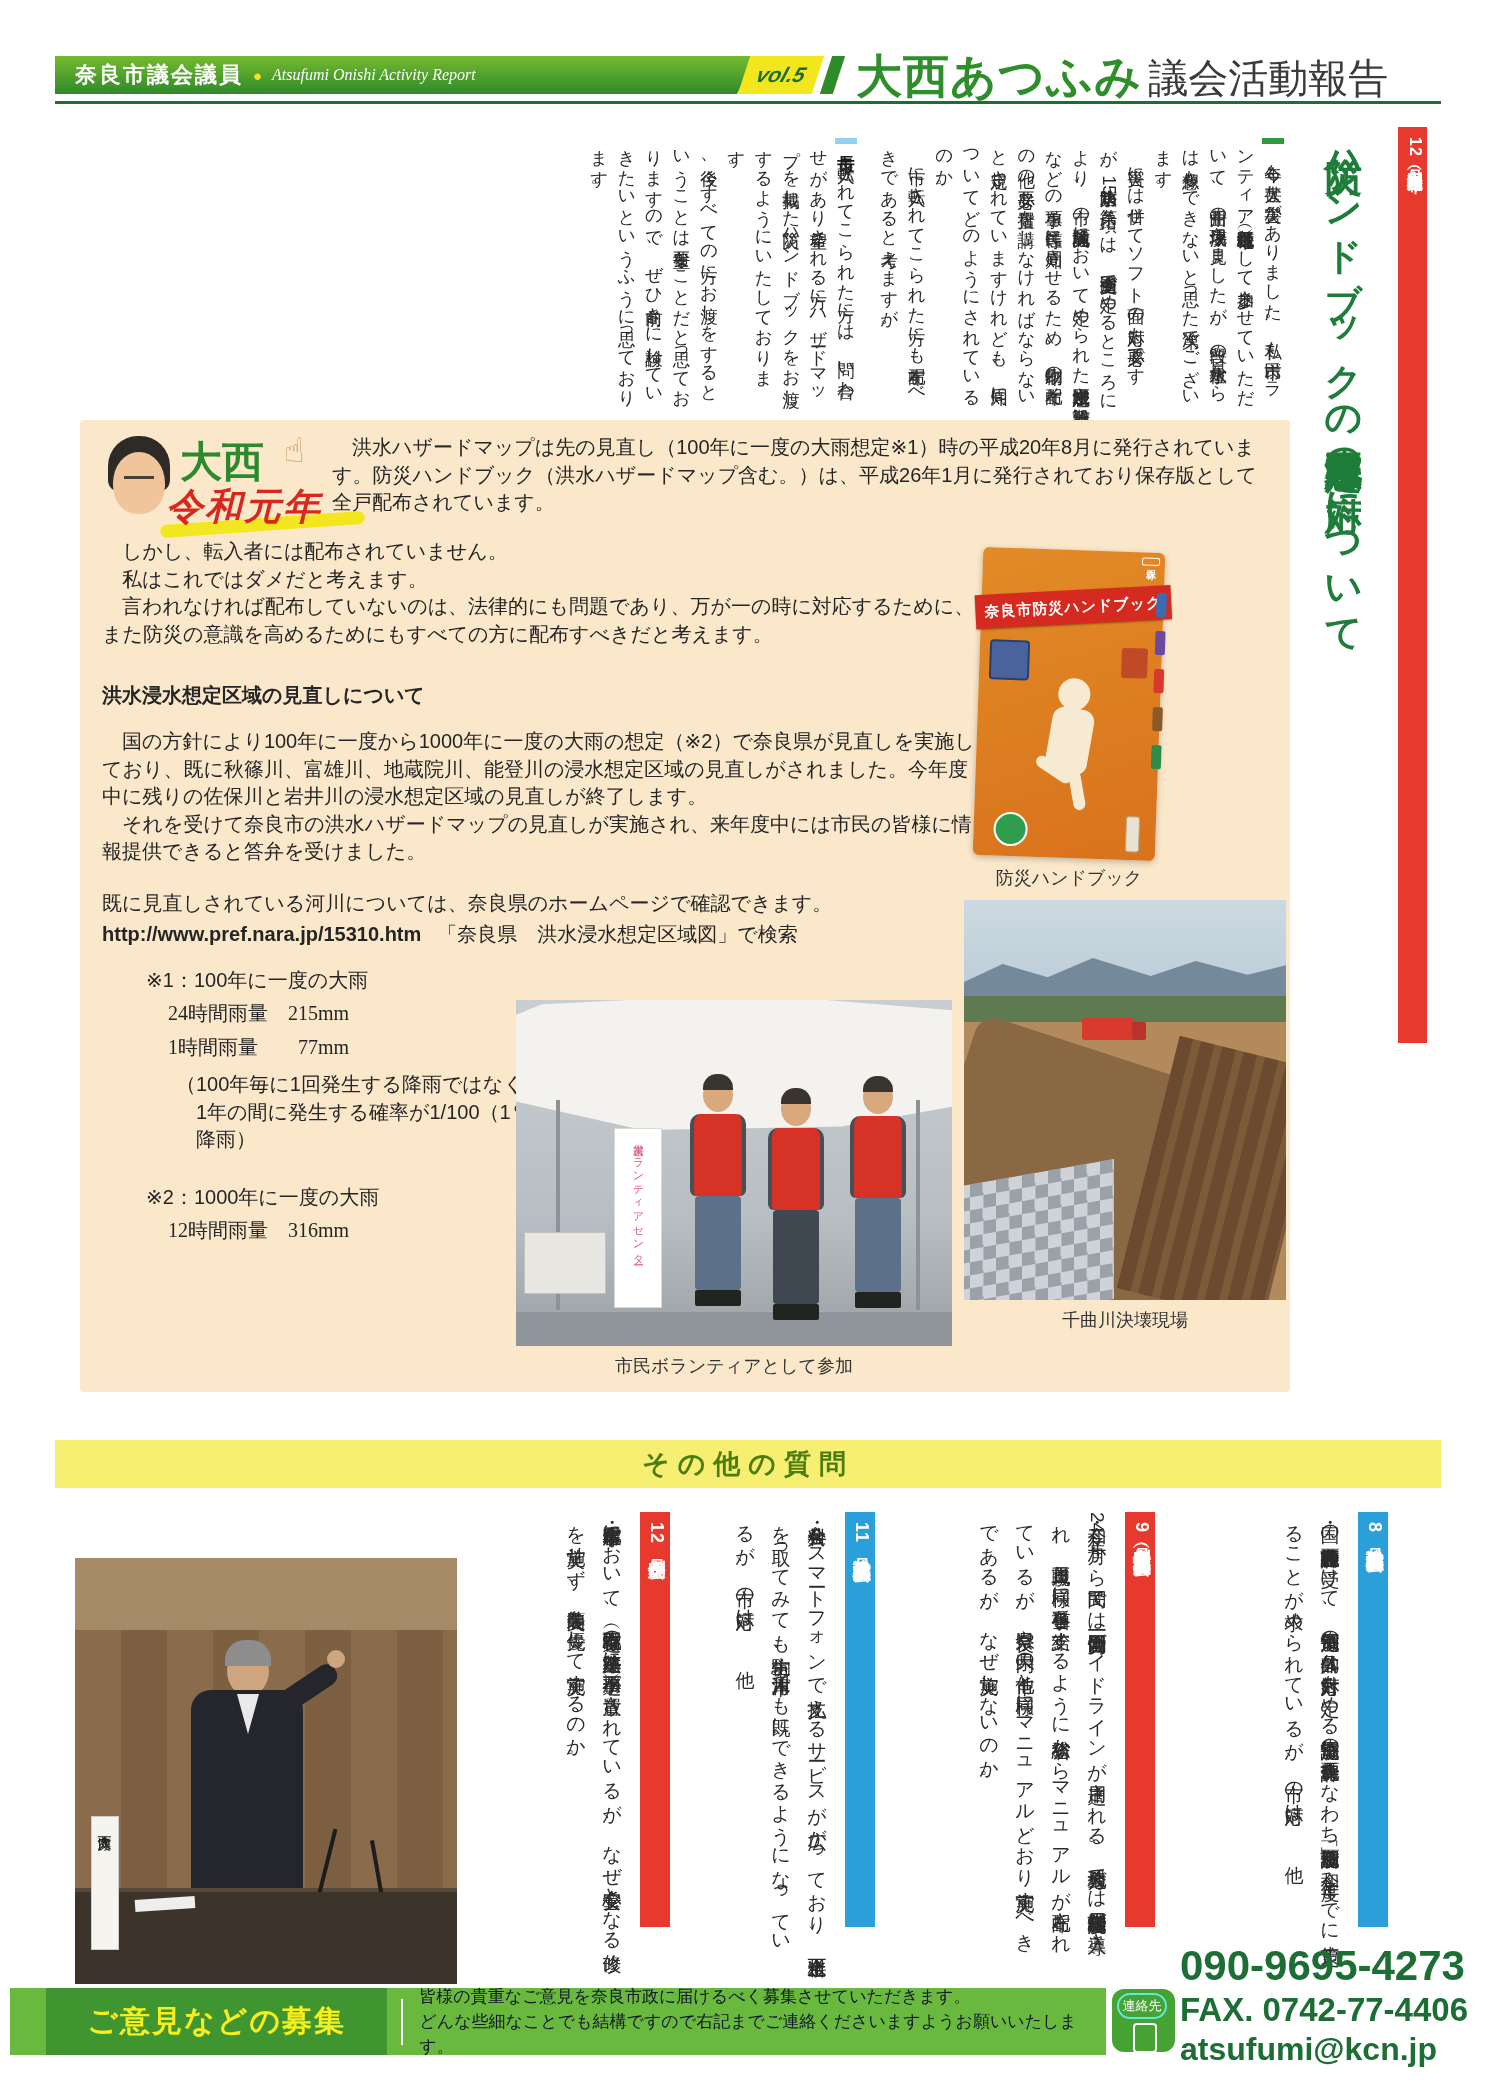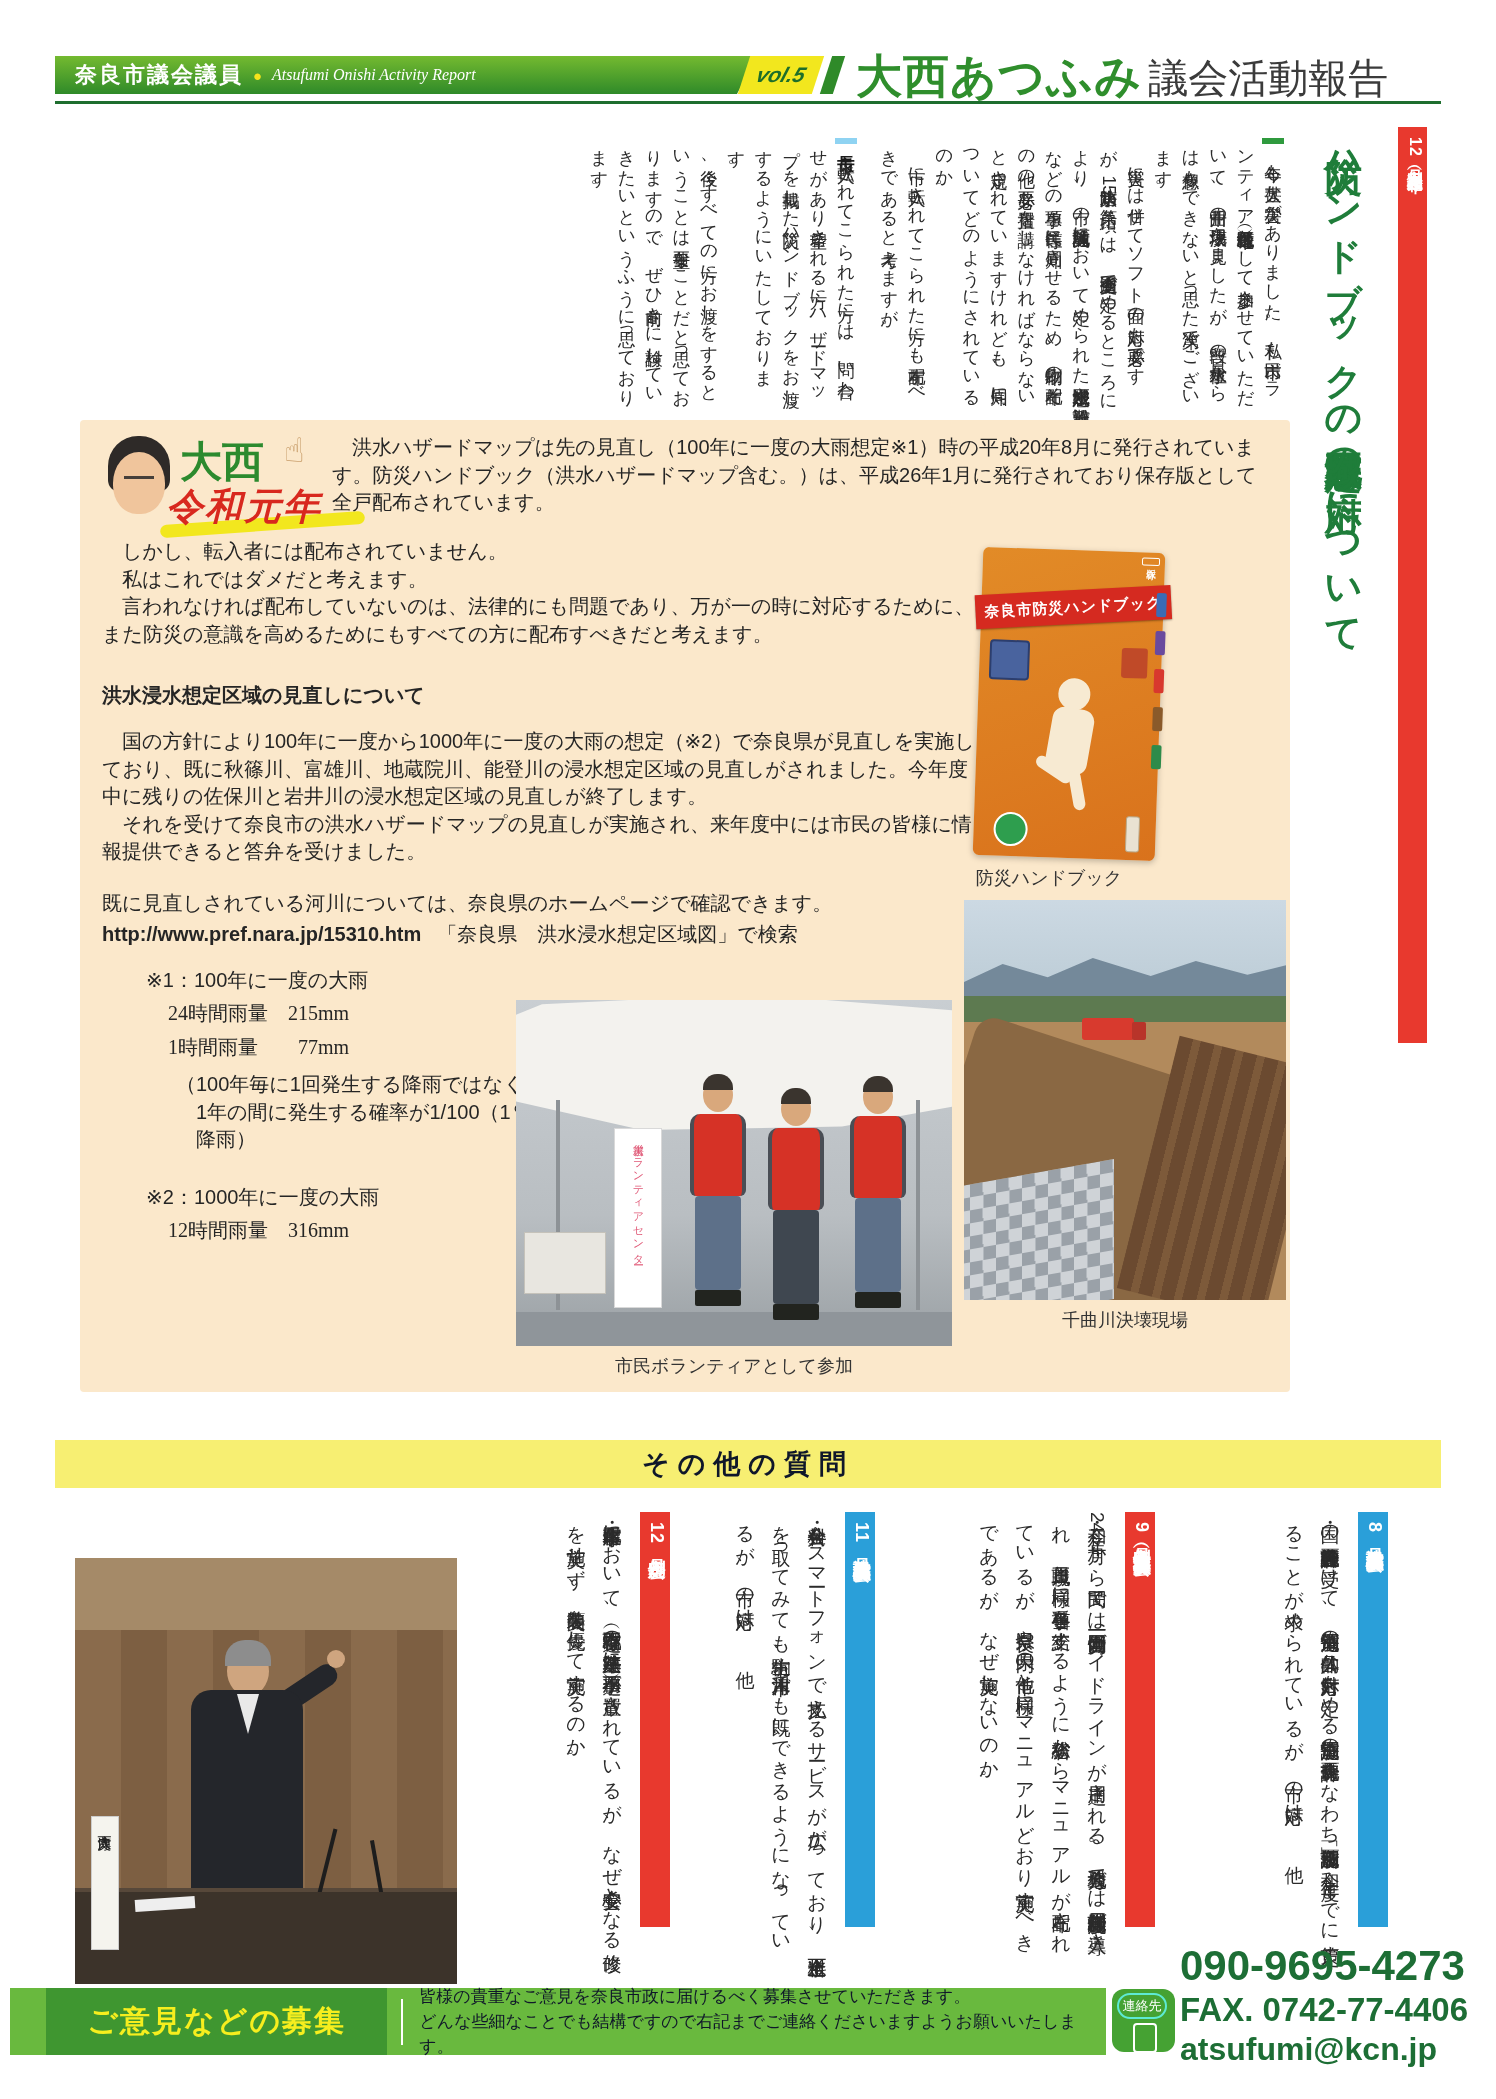--- a/index.html
+++ b/index.html
@@ -125,21 +125,21 @@
   .pa-desk{position:absolute;left:0;bottom:0;width:100%;height:92px;background:#3c332a;}
   .pa-desk2{position:absolute;left:0;bottom:70px;width:100%;height:26px;background:#57483a;}
   .pa-mic{position:absolute;left:250px;bottom:86px;width:4px;height:70px;background:#1d1d1d;transform:rotate(14deg);}
   .pa-mic2{position:absolute;left:300px;bottom:86px;width:4px;height:58px;background:#1d1d1d;transform:rotate(-10deg);}
   .pa-paper{position:absolute;left:60px;bottom:74px;width:60px;height:12px;background:#eee;transform:rotate(-4deg);}
   .pa-name{position:absolute;left:16px;bottom:34px;width:26px;height:132px;background:#f5f4ee;border:1px solid #ccc;}
   .pa-name span{writing-mode:vertical-rl;font-size:14px;color:#222;margin:8px auto 0 auto;display:block;}
 
   
   .other-bar{left:55px;top:1440px;width:1386px;height:48px;background:#f7ef72;
-    display:flex;align-items:center;justify-content:center;font-size:27px;font-weight:bold;color:#0f172a;letter-spacing:8px;}
+    display:flex;align-items:center;justify-content:center;font-size:27px;font-weight:bold;color:#4d7c0f;letter-spacing:8px;}
 
   
   .com-h{width:30px;height:415px;top:1512px;}
   .com-h.blue{background:#2a9fd9;}
   .com-h.red{background:#e8392e;}
   .com-h .lbl{writing-mode:vertical-rl;color:#fff;font-weight:bold;font-size:18px;padding-top:10px;margin-left:5px;letter-spacing:1px;}
   .com-t{top:1512px;height:446px;font-size:19px;line-height:36px;white-space:pre-wrap;}
 
   
   .foot-bar{left:10px;top:1988px;width:1096px;height:67px;background:#69b93e;display:flex;align-items:center;box-sizing:border-box;}
@@ -230,21 +230,21 @@
       <div class="runner-leg1"></div>
       <div class="runner-leg2"></div>
       <div class="btab" style="top:40px;background:#3a6bb5;"></div>
       <div class="btab" style="top:78px;background:#6a4a9e;"></div>
       <div class="btab" style="top:116px;background:#d8382e;"></div>
       <div class="btab" style="top:154px;background:#8a5a2a;"></div>
       <div class="btab" style="top:192px;background:#2e8b4a;"></div>
       <div class="bk-circle"></div>
       <div class="bk-bottle"></div>
     </div>
-    <div class="caption" style="left:858px;top:446px;width:222px;">防災ハンドブック</div>
+    <div class="caption" style="left:878px;top:446px;width:222px;">防災ハンドブック</div>
 
     <div class="photo photo-chik">
       <div class="pc-sky"></div>
       <div class="pc-mtn"></div>
       <div class="pc-trees"></div>
       <div class="pc-cut"></div>
       <div class="pc-piles"></div>
       <div class="pc-truck"></div>
       <div class="pc-path"></div>
     </div>

